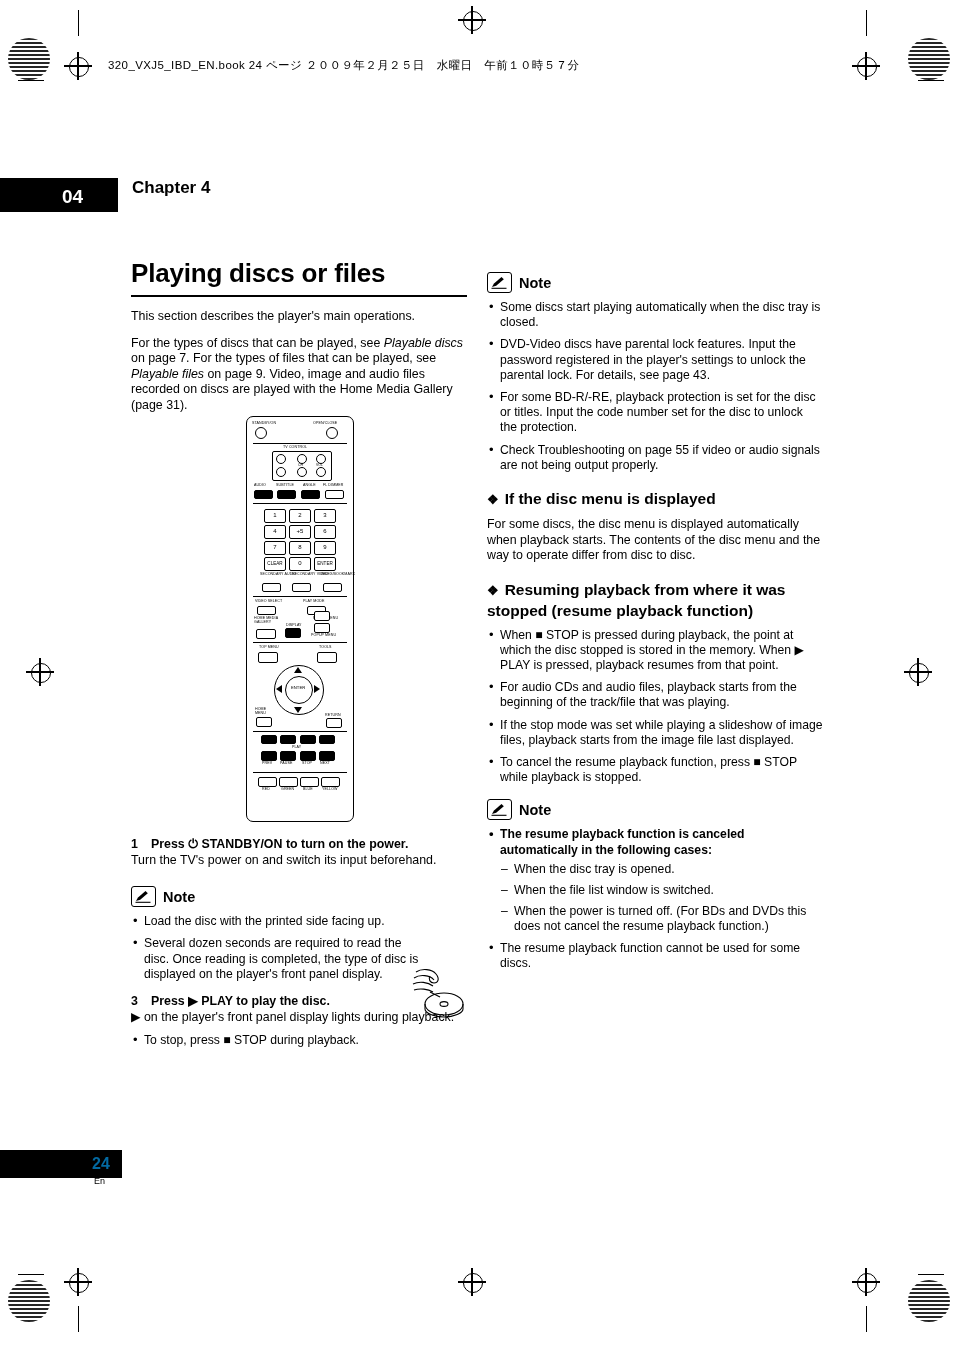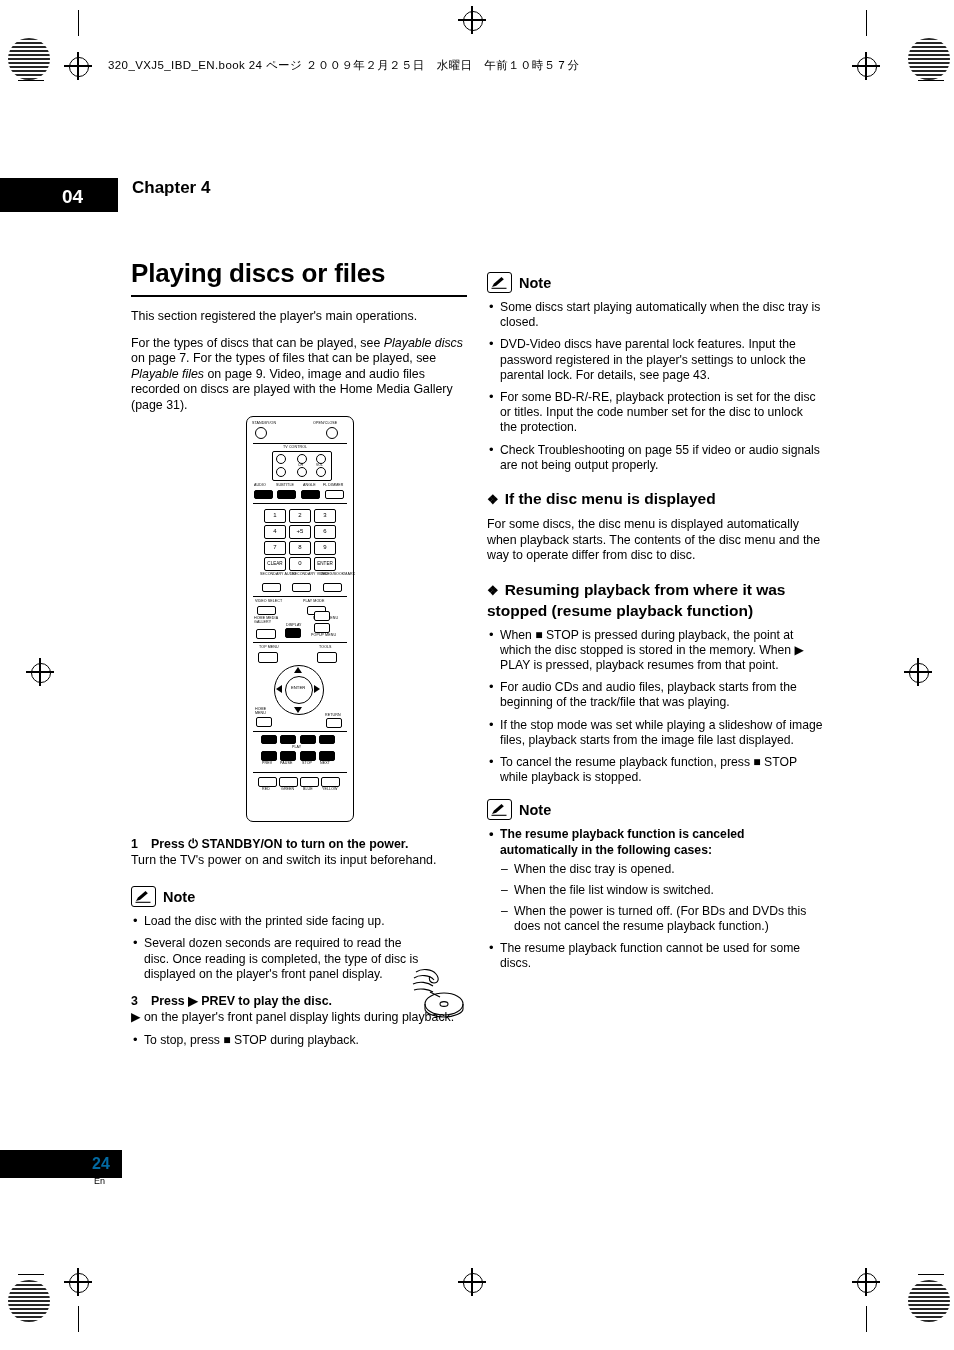--- a/index.html
+++ b/index.html
@@ -131,21 +131,21 @@
   <div class="bookline">320_VXJ5_IBD_EN.book   24 ページ   ２００９年２月２５日　水曜日　午前１０時５７分</div>
 
   <div class="chapter-tab"></div>
   <div class="chapter-num">04</div>
   <div class="chapter-label">Chapter 4</div>
 
   <div class="col-left">
     <h1 class="section">Playing discs or files</h1>
     <div class="rule"></div>
 
-    <p class="body">This section registered the player's main operations.</p>
+    <p class="body">This section describes the player's main operations.</p>
     <p class="body"><span>For the types of discs that can be played, see </span><span class="ital">Playable discs</span><span> on page 7. For the types of files that can be played, see </span><span class="ital">Playable files</span><span> on page 9. Video, image and audio files recorded on discs are played with the Home Media Gallery (page 31).</span></p>
 
     <div style="height:400px"></div>
 
     <p class="step"><span class="numcol">1</span><span>Press ⏻ STANDBY/ON to turn on the power.</span></p>
     <p class="afterstep">Turn the TV's power on and switch its input beforehand.</p>
 
 
     <div style="height:14px"></div>
 
@@ -156,21 +156,21 @@
           <path d="M0.5 12.3 L15.5 12.3" stroke="#000" stroke-width="1.1"></path>
         </svg>
       </span>
       <span class="note-title">Note</span>
     </div>
     <ul class="bullets">
       <li>Load the disc with the printed side facing up.</li>
       <li style="padding-right:40px;">Several dozen seconds are required to read the disc. Once reading is completed, the type of disc is displayed on the player's front panel display.</li>
     </ul>
 
-    <p class="step" style="margin-top:6px;"><span class="numcol">3</span><span>Press ▶ PREV to play the disc.</span></p>
+    <p class="step" style="margin-top:6px;"><span class="numcol">3</span><span>Press ▶ PLAY to play the disc.</span></p>
     <p class="afterstep" style="margin-bottom:8px;">▶ on the player's front panel display lights during playback.</p>
 
     <ul class="bullets">
       <li>To stop, press ■ STOP during playback.</li>
     </ul>
   </div>
 
   <div class="remote-wrap">
     <div class="remote">
 

